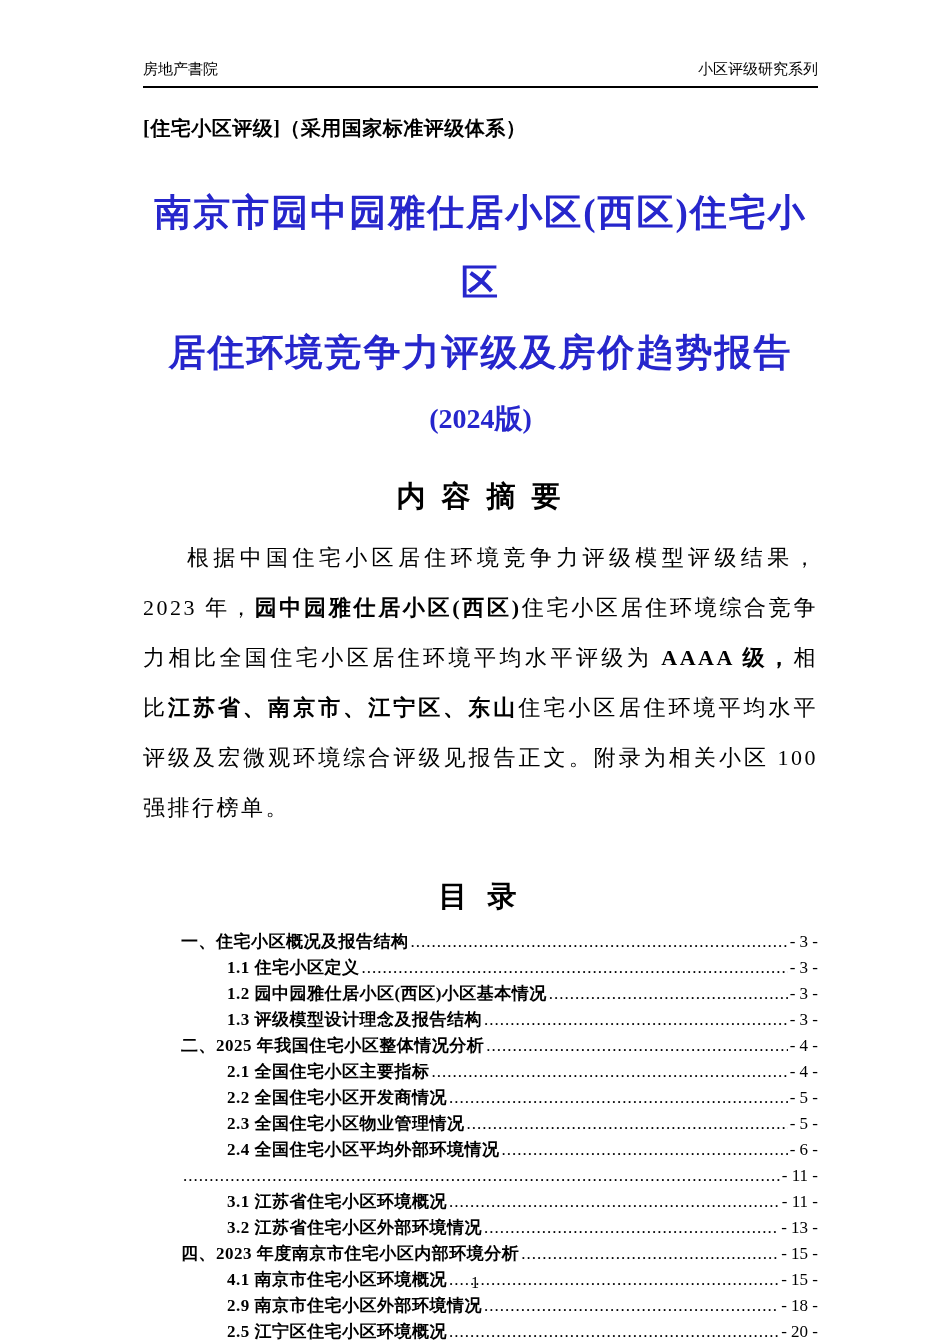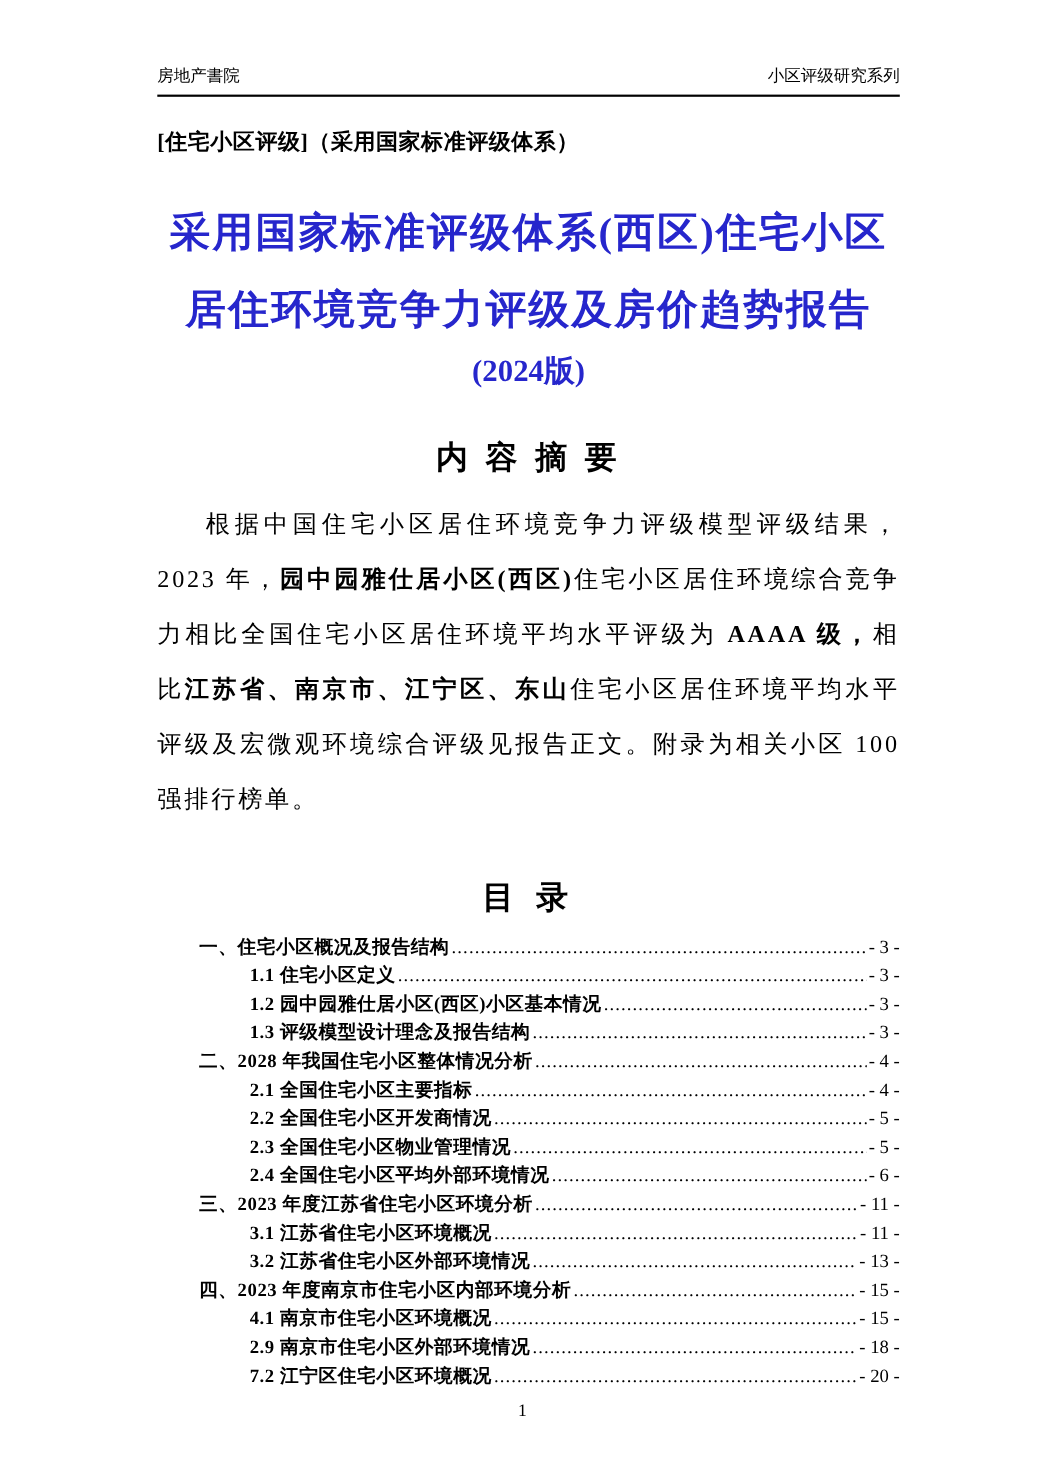--- a/index.html
+++ b/index.html
@@ -42,21 +42,21 @@
     font-weight: bold;
     font-size: 37px;
     line-height: 70px;
     letter-spacing: 2px;
   }
   .edition {
     text-align: center;
     font-weight: bold;
     font-size: 28px;
     line-height: 36px;
-    margin-top: 2px;
+    margin-top: 13px;
   }
 
   
   .abstract-heading {
     margin-top: 40px;
     text-align: center;
     font-family: "Liberation Sans", sans-serif;
     font-weight: bold;
     font-size: 29px;
     letter-spacing: 4px;
@@ -117,21 +117,21 @@
 <div class="page">
 
   <div class="running-header">
     <span>房地产書院</span>
     <span>小区评级研究系列</span>
   </div>
 
   <div class="subheader">[住宅小区评级]（采用国家标准评级体系）</div>
 
   <div class="doc-title blue" style="color: rgb(38, 38, 204);">
-    <div>采用国家标准评级体系(西区)住宅小区</div>
+    <div>南京市园中园雅仕居小区(西区)住宅小区</div>
     <div>居住环境竞争力评级及房价趋势报告</div>
   </div>
   <div class="edition blue" style="color: rgb(38, 38, 204);">(2024版)</div>
 
   <div class="abstract-heading">内 容 摘 要</div>
   <p class="abstract-paragraph"><span>根据中国住宅小区居住环境竞争力评级模型评级结果，2023 年，</span><span class="b">园中园雅仕居小区(西区)</span><span>住宅小区居住环境综合竞争力相比全国住宅小区居住环境平均水平评级为 </span><span class="b">AAAA 级，</span><span>相比</span><span class="b">江苏省、南京市、江宁区、东山</span><span>住宅小区居住环境平均水平评级及宏微观环境综合评级见报告正文。附录为相关小区 100 强排行榜单。</span></p>
 
   <div class="toc-heading">目 录</div>
   <nav class="toc-list">
       <div class="toc-row">
@@ -148,21 +148,21 @@
         <span class="toc-label">1.2 园中园雅仕居小区(西区)小区基本情况</span>
         <span class="dots">........................................................................................................................................................................................................</span>
         <span class="toc-page">- 3 -</span>
       </div>
       <div class="toc-row lvl2">
         <span class="toc-label">1.3 评级模型设计理念及报告结构</span>
         <span class="dots">........................................................................................................................................................................................................</span>
         <span class="toc-page">- 3 -</span>
       </div>
       <div class="toc-row">
-        <span class="toc-label">二、2028 年我国住宅小区整体情况分析</span>
+        <span class="toc-label">二、2025 年我国住宅小区整体情况分析</span>
         <span class="dots">........................................................................................................................................................................................................</span>
         <span class="toc-page">- 4 -</span>
       </div>
       <div class="toc-row lvl2">
         <span class="toc-label">2.1 全国住宅小区主要指标</span>
         <span class="dots">........................................................................................................................................................................................................</span>
         <span class="toc-page">- 4 -</span>
       </div>
       <div class="toc-row lvl2">
         <span class="toc-label">2.2 全国住宅小区开发商情况</span>
@@ -173,21 +173,20 @@
         <span class="toc-label">2.3 全国住宅小区物业管理情况</span>
         <span class="dots">........................................................................................................................................................................................................</span>
         <span class="toc-page">- 5 -</span>
       </div>
       <div class="toc-row lvl2">
         <span class="toc-label">2.4 全国住宅小区平均外部环境情况</span>
         <span class="dots">........................................................................................................................................................................................................</span>
         <span class="toc-page">- 6 -</span>
       </div>
       <div class="toc-row">
-        <span class="toc-label">三、2023 年度江苏省住宅小区环境分析</span>
         <span class="dots">........................................................................................................................................................................................................</span>
         <span class="toc-page">- 11 -</span>
       </div>
       <div class="toc-row lvl2">
         <span class="toc-label">3.1 江苏省住宅小区环境概况</span>
         <span class="dots">........................................................................................................................................................................................................</span>
         <span class="toc-page">- 11 -</span>
       </div>
       <div class="toc-row lvl2">
         <span class="toc-label">3.2 江苏省住宅小区外部环境情况</span>
@@ -203,21 +202,21 @@
         <span class="toc-label">4.1 南京市住宅小区环境概况</span>
         <span class="dots">........................................................................................................................................................................................................</span>
         <span class="toc-page">- 15 -</span>
       </div>
       <div class="toc-row lvl2">
         <span class="toc-label">2.9 南京市住宅小区外部环境情况</span>
         <span class="dots">........................................................................................................................................................................................................</span>
         <span class="toc-page">- 18 -</span>
       </div>
       <div class="toc-row lvl2">
-        <span class="toc-label">7.2 江宁区住宅小区环境概况</span>
+        <span class="toc-label">2.5 江宁区住宅小区环境概况</span>
         <span class="dots">........................................................................................................................................................................................................</span>
         <span class="toc-page">- 20 -</span>
       </div>
     </nav>
 
   <div class="page-number">1</div>
 
 </div>
 
 </body></html>

